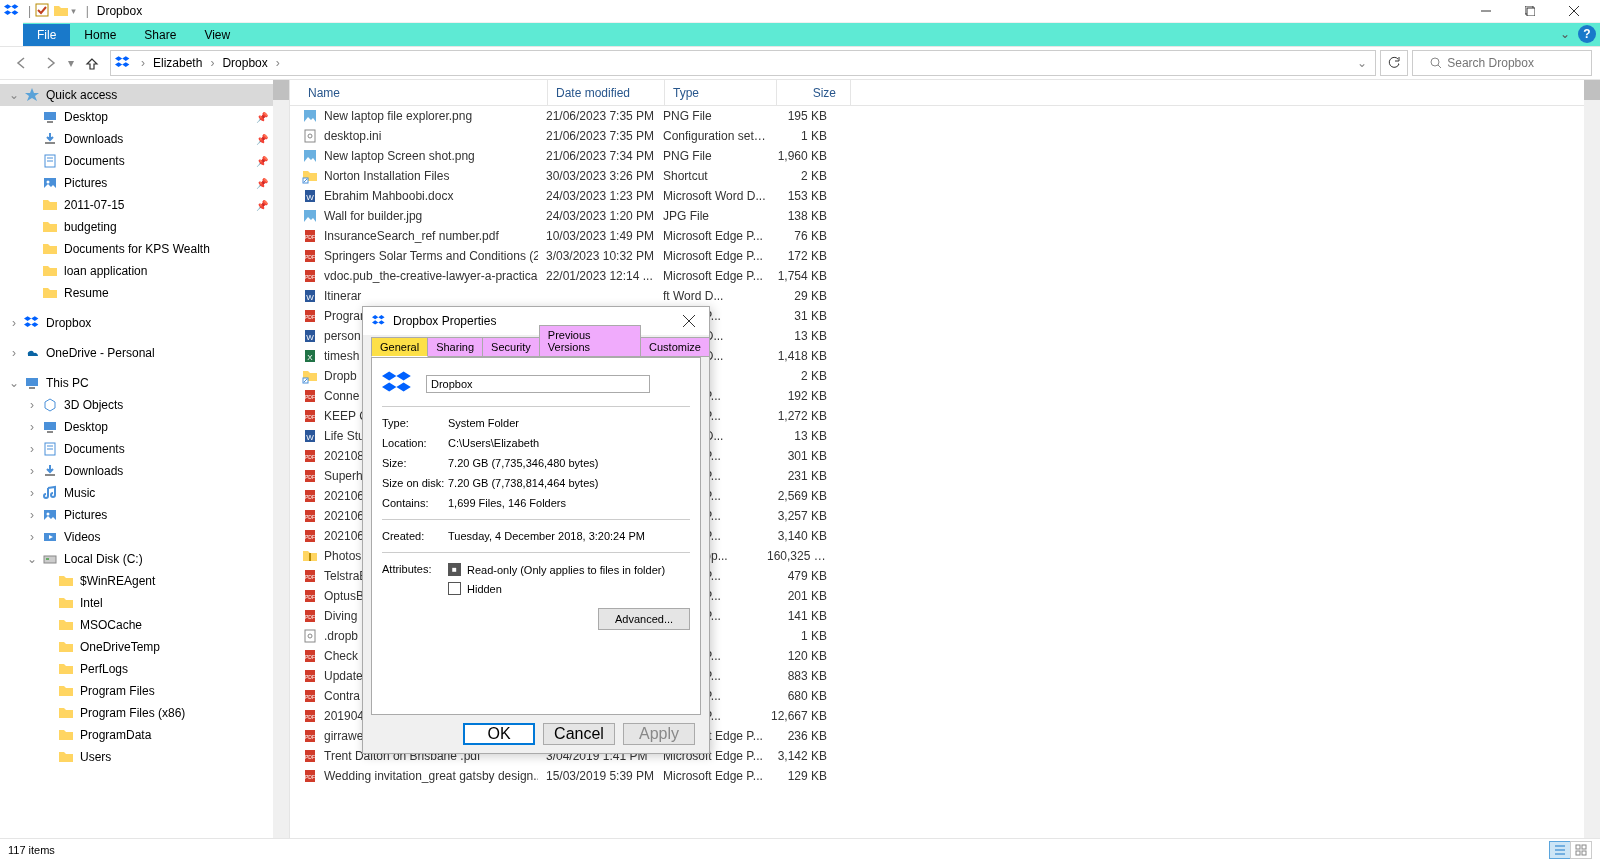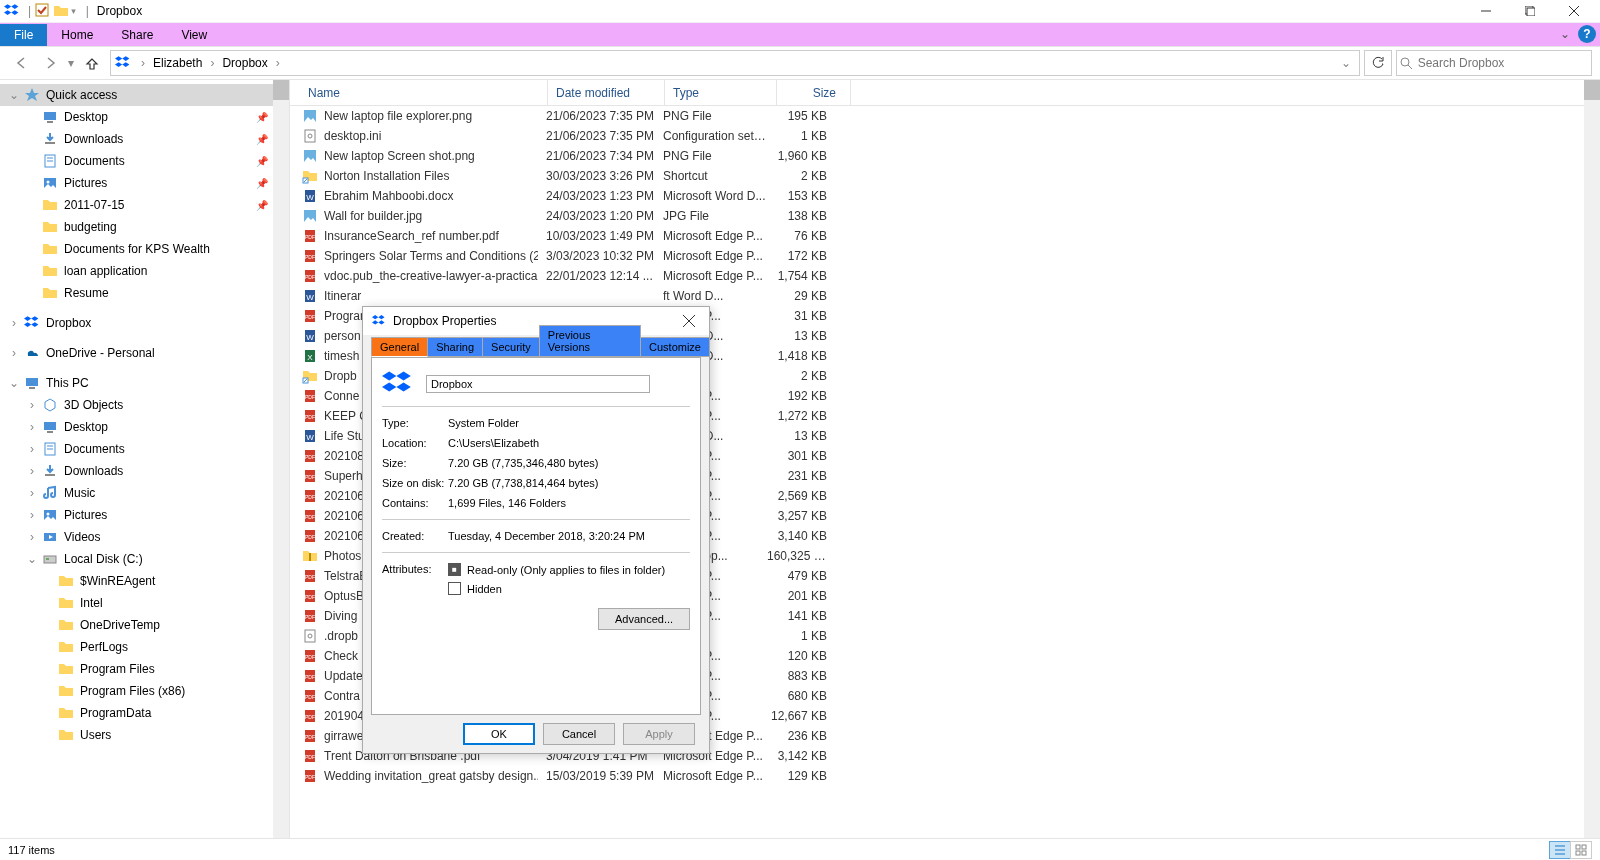--- a/index.html
+++ b/index.html
@@ -6,33 +6,33 @@
   body { font-family: "Segoe UI", Arial, sans-serif; font-size: 12px; color: #000; background: #fff; overflow: hidden; width: 1600px; height: 860px; position: relative; }
   .title-bar { height: 22px; display: flex; align-items: center; padding: 0 4px; background: #fff; }
   .title-bar .app-icon { width: 16px; height: 16px; margin-right: 4px; }
   .title-bar .separator { color: #888; margin: 0 4px; }
   .title-bar .check-icon { width: 16px; height: 16px; margin-right: 2px; }
   .title-bar .folder-icon { width: 16px; height: 16px; margin-right: 2px; }
   .title-bar .chev { font-size: 9px; color: #888; margin-right: 6px; }
   .title-bar .title { margin-left: 4px; }
   .title-bar .spacer { flex: 1; }
   .title-bar .win-btn { width: 44px; height: 22px; display: flex; align-items: center; justify-content: center; color: #333; }
-  .ribbon { height: 24px; display: flex; align-items: center; background: #f0abfc; border-top: 1px solid #f0f0f0; position: relative; }
+  .ribbon { height: 24px; display: flex; align-items: center; background: #5eead4; border-top: 1px solid #f0f0f0; position: relative; margin-left: 23px; }
   .ribbon .tab { padding: 4px 14px; cursor: default; }
   .ribbon .tab.file { background: #1979ca; color: #fff; }
   .ribbon .help { position: absolute; right: 4px; top: 2px; width: 18px; height: 18px; border-radius: 50%; background: #1979ca; color: #fff; display: flex; align-items: center; justify-content: center; font-weight: bold; }
   .ribbon .chev2 { position: absolute; right: 30px; top: 4px; color: #555; }
   .nav-bar { height: 34px; border-top: 1px solid #e5e5e5; border-bottom: 1px solid #e5e5e5; display: flex; align-items: center; padding: 0 8px; }
   .nav-bar .nav-btn { width: 28px; height: 28px; display: flex; align-items: center; justify-content: center; color: #888; }
   .nav-bar .nav-btn.up { color: #333; }
   .nav-bar .address { flex: 1; height: 26px; border: 1px solid #ccc; margin: 0 4px; display: flex; align-items: center; padding: 0 4px; }
   .nav-bar .address .seg { padding: 0 4px; }
   .nav-bar .address .seg.chev { color: #888; }
   .nav-bar .refresh { width: 28px; height: 26px; border: 1px solid #ccc; margin-right: 4px; display: flex; align-items: center; justify-content: center; }
-  .nav-bar .search { width: 196px; height: 26px; border: 1px solid #ccc; display: flex; align-items: center; padding: 0 2px; color: #888; }
+  .nav-bar .search { width: 180px; height: 26px; border: 1px solid #ccc; display: flex; align-items: center; padding: 0 16px; color: #888; }
   .nav-bar .search input { border: none; outline: none; width: 100%; margin-left: 6px; font-size: 12px; }
   .main { position: absolute; top: 80px; bottom: 22px; left: 0; right: 0; display: flex; }
   .nav-pane { width: 290px; border-right: 1px solid #e5e5e5; overflow: hidden; position: relative; padding-top: 4px; }
   .nav-pane .scrollbar { position: absolute; right: 0; top: 0; width: 16px; height: 100%; background: #f0f0f0; }
   .nav-pane .scrollbar .thumb { position: absolute; top: 0; width: 100%; height: 20px; background: #c0c0c0; }
   .tree-item { display: flex; align-items: center; height: 22px; padding-left: 24px; position: relative; }
   .tree-item.indent1 { padding-left: 42px; }
   .tree-item.indent2 { padding-left: 58px; }
   .tree-item .exp { position: absolute; left: 8px; width: 12px; text-align: center; color: #888; }
   .tree-item.indent1 .exp { left: 26px; }
@@ -59,34 +59,34 @@
   .row .cell.size { width: 74px; text-align: right; padding-right: 14px; }
   .status-bar { position: absolute; bottom: 0; left: 0; right: 0; height: 22px; border-top: 1px solid #e5e5e5; display: flex; align-items: center; padding: 0 8px; font-size: 11px; }
   .status-bar .spacer { flex: 1; }
   .status-bar .view-btn { width: 22px; height: 18px; border: 1px solid #ccc; margin-left: -1px; display: flex; align-items: center; justify-content: center; }
   .status-bar .view-btn.active { background: #cce5f6; border-color: #5ba5dd; }
   .dialog { position: absolute; left: 362px; top: 291px; width: 348px; height: 448px; background: #f0f0f0; border: 1px solid #aaa; box-shadow: 2px 2px 10px rgba(0,0,0,0.2); z-index: 100; margin-top: 15px; }
   .dialog .dlg-title { height: 28px; background: #fff; display: flex; align-items: center; padding: 0 8px; }
   .dialog .dlg-title .spacer { flex: 1; }
   .dialog .dlg-title .close { width: 24px; height: 24px; display: flex; align-items: center; justify-content: center; }
   .dialog .tabs { height: 22px; display: flex; align-items: flex-end; padding-left: 8px; }
-  .dialog .tab { padding: 3px 8px; border: 1px solid #aaa; background: #3b82f6; margin-right: -1px; font-size: 11px; position: relative; }
-  .dialog .tab.active { background: #f97316; border-bottom-color: #fff; z-index: 2; }
+  .dialog .tab { padding: 3px 8px; border: 1px solid #aaa; background: #f0abfc; margin-right: -1px; font-size: 11px; position: relative; }
+  .dialog .tab.active { background: #fde047; border-bottom-color: #fff; z-index: 2; }
   .dialog .tab-body { border: 1px solid #aaa; background: #fff; margin: 0 8px 8px 8px; padding: 10px; position: relative; height: 358px; }
   .dialog .tab-body .hr { border-top: 1px solid #ccc; margin: 6px 0; }
   .dialog .tab-body .row2 { display: flex; padding: 4px 0; font-size: 11px; }
   .dialog .tab-body .row2 .label { width: 66px; }
   .dialog .tab-body input.name { border: 1px solid #aaa; padding: 2px 4px; width: 224px; font-size: 11px; margin-left: 6px; }
   .dialog .tab-body .attr-chk { display: flex; align-items: center; font-size: 11px; margin-bottom: 6px; }
   .dialog .tab-body .chkbox { width: 13px; height: 13px; border: 1px solid #555; margin-right: 6px; display: inline-flex; align-items: center; justify-content: center; }
   .dialog .tab-body .chkbox.mixed { background: #555; }
   .dialog .tab-body .chkbox.mixed::after { content: "■"; color: #fff; font-size: 8px; }
   .dialog .tab-body .adv-btn { position: absolute; right: 10px; bottom: 84px; width: 92px; height: 22px; border: 1px solid #aaa; background: #e5e5e5; font-size: 11px; }
   .dialog .btns { display: flex; justify-content: flex-end; padding: 0 14px 10px; gap: 8px; }
-  .dialog .btns button { width: 72px; height: 22px; border: 1px solid #aaa; background: #e5e5e5; font-size: 11px; }
+  .dialog .btns button { width: 72px; height: 22px; border: 1px solid #aaa; background: #e5e5e5; font-size: 16px; }
   .dialog .btns button.primary { border: 2px solid #0078d7; background: #fff; }
   .dialog .btns button:disabled { color: #888; }
 </style>
 </head>
 <body>
 
 <div class="title-bar">
   <span class="app-icon">
     <svg viewBox="0 0 24 24" width="16" height="16">
         <path fill="#0061ff" d="M6 2l6 4-6 4-6-4zM18 2l6 4-6 4-6-4zM6 12l6 4-6 4-6-4zM18 12l6 4-6 4-6-4z" transform="scale(0.9)"></path>
@@ -411,20 +411,28 @@
             </svg>
           </span>
     <span>Intel</span>
   </div>
         <div class="tree-item indent2">
     <span class="ico16">
             <svg width="16" height="16">
               <path fill="#ffd562" d="M1 3h5l2 2h7v8H1z"></path>
             </svg>
           </span>
+    <span>MSOCache</span>
+  </div>
+        <div class="tree-item indent2">
+    <span class="ico16">
+            <svg width="16" height="16">
+              <path fill="#ffd562" d="M1 3h5l2 2h7v8H1z"></path>
+            </svg>
+          </span>
     <span>OneDriveTemp</span>
   </div>
         <div class="tree-item indent2">
     <span class="ico16">
             <svg width="16" height="16">
               <path fill="#ffd562" d="M1 3h5l2 2h7v8H1z"></path>
             </svg>
           </span>
     <span>PerfLogs</span>
   </div>

